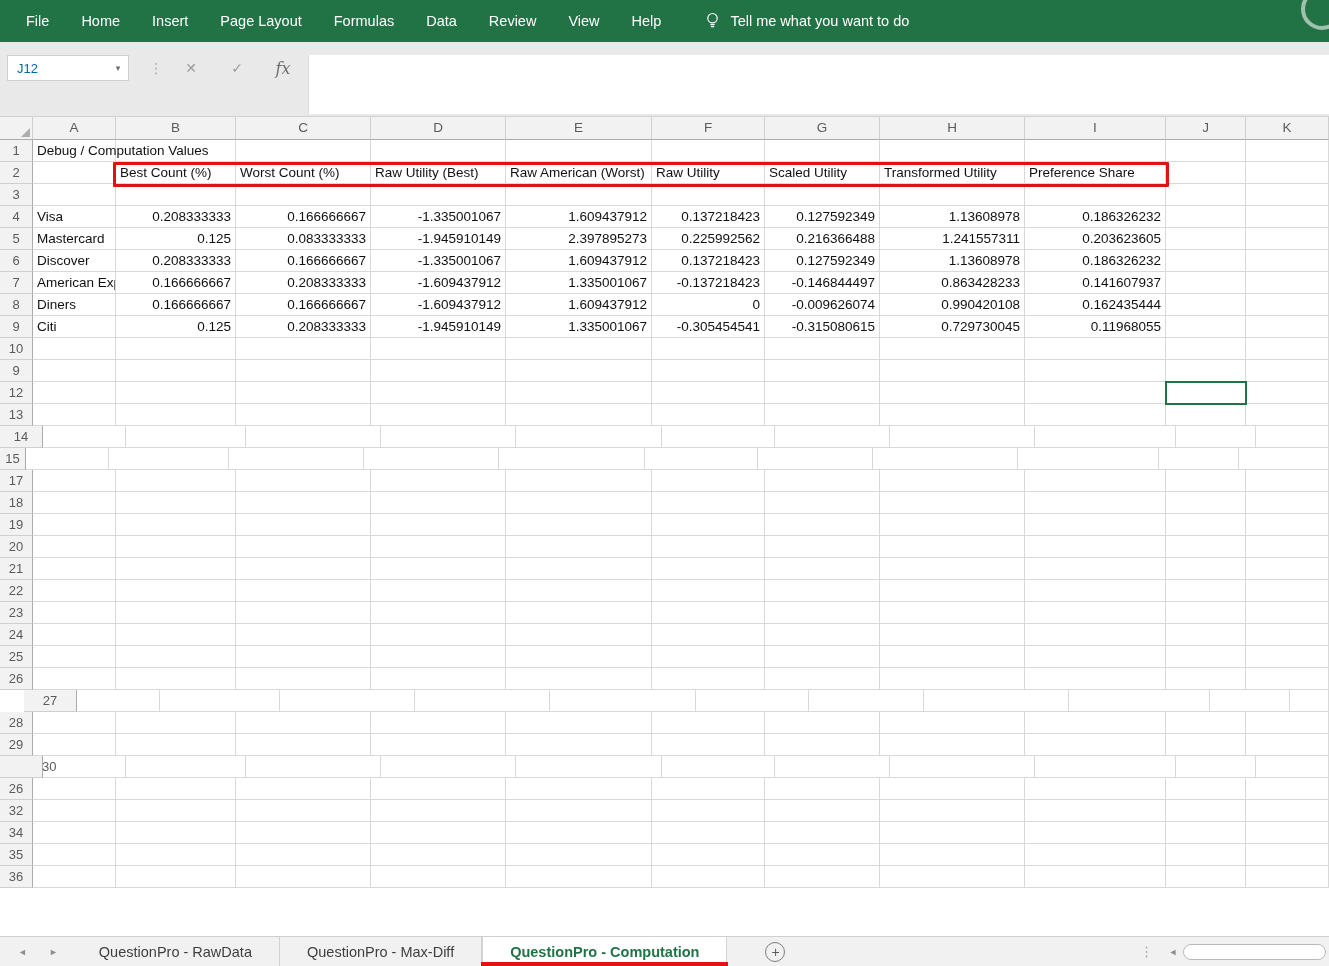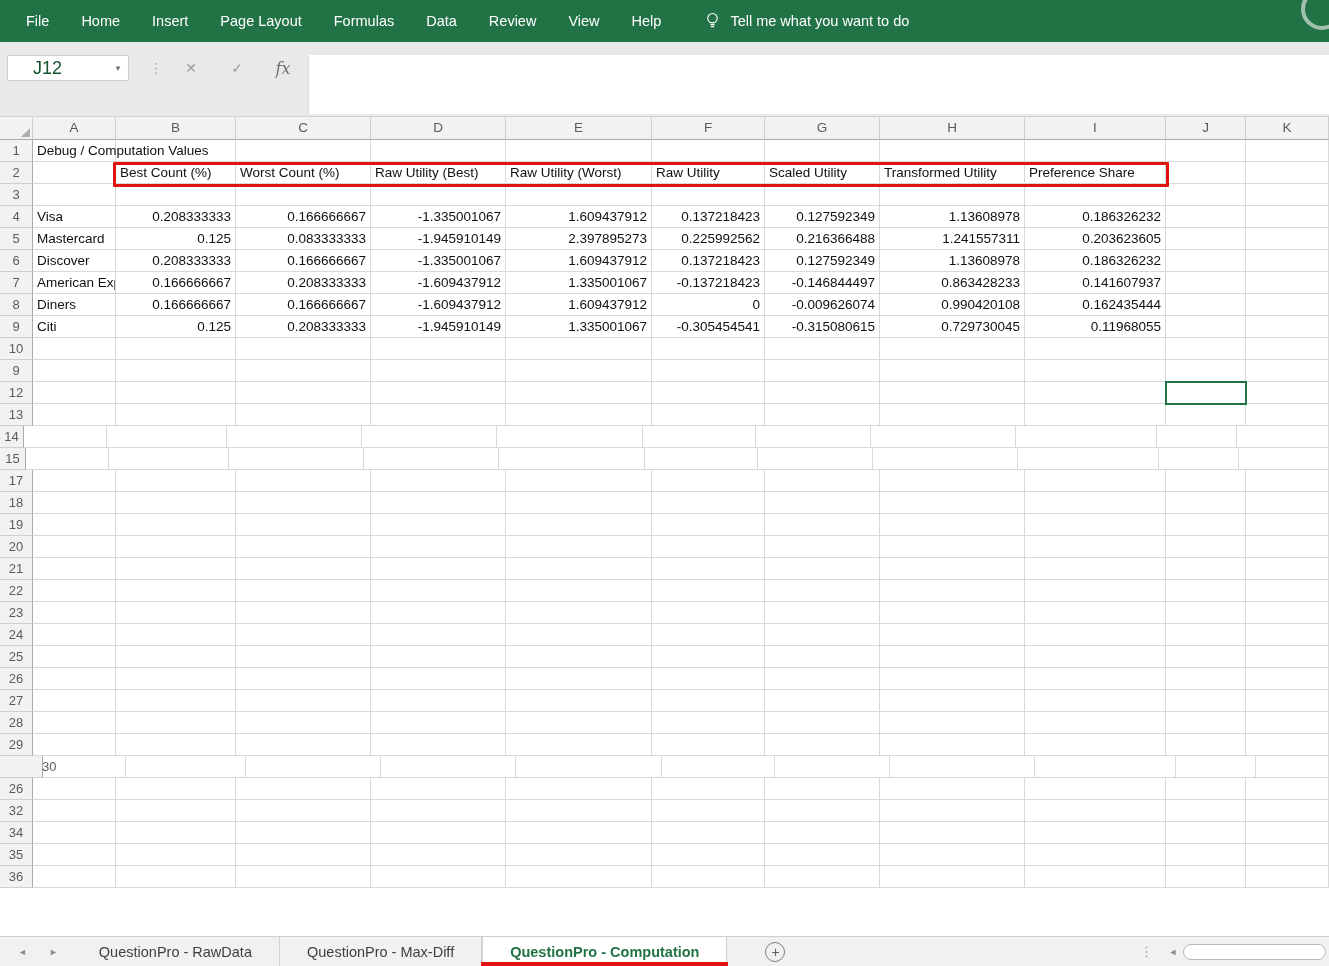--- a/index.html
+++ b/index.html
@@ -10,21 +10,21 @@
   
   .ribbon{position:relative;height:42px;background:#217346;display:flex;align-items:center;padding-left:10px;flex-shrink:0;overflow:hidden}
   .menu{display:flex;align-items:center;height:100%}
   .menu-item{color:#fff;font-size:14.5px;padding:0 16px;line-height:42px;white-space:nowrap;cursor:default}
   .tellme{display:flex;align-items:center;margin-left:28px;color:#fff;font-size:14.5px;gap:10px;white-space:nowrap}
   .corner-ring{position:absolute;top:-12px;right:-14px;width:42px;height:42px;border-radius:50%;border:4px solid rgba(230,234,231,0.65)}
 
   
   .fbar{position:relative;height:75px;background:#e9e9e9;border-bottom:1px solid #d2d2d2;flex-shrink:0}
   .name-box{position:absolute;left:7px;top:13px;width:122px;height:26px;background:#fff;border:1px solid #cfcfcf;display:flex;align-items:center}
-  .name-box .val{flex:1;padding-left:25px;font-size:18px;color:#14532d}
+  .name-box .val{flex:1;padding-left:9px;font-size:13px;color:#0369a1}
   .name-box .caret{width:20px;text-align:center;color:#6d6d6d;font-size:9px}
   .fbar-dots{position:absolute;left:149px;top:13px;height:26px;line-height:26px;color:#a9a9a9;font-size:14px;letter-spacing:1px}
   .fbar-btns{position:absolute;left:168px;top:13px;height:26px;display:flex;align-items:center}
   .fbtn{width:46px;text-align:center;font-size:14px;color:#9b9b9b}
   .fbtn.fx{font-family:"DejaVu Serif",serif;font-style:italic;font-size:16px;color:#6e6e6e}
   .formula-input{position:absolute;left:308px;right:0;top:13px;bottom:2px;background:#fff;border-left:1px solid #dedede;font-size:13px;padding:4px 8px;color:#222}
 
   
   .grid{position:relative;flex:1;background:#fff;overflow:hidden}
   .grid-row{display:flex;height:22px}
@@ -130,21 +130,21 @@
         <div class="cell" style="width: 141px;"></div>
         <div class="cell" style="width: 80px;"></div>
         <div class="cell" style="width: 84px; flex: 1 1 0%;"></div>
       </div>
       <div class="grid-row">
         <div class="rhcell" style="width: 33px;">2</div>
         <div class="cell" style="width: 83px;"></div>
         <div class="cell label" style="width: 120px;">Best Count (%)</div>
         <div class="cell label" style="width: 135px;">Worst Count (%)</div>
         <div class="cell label" style="width: 135px;">Raw Utility (Best)</div>
-        <div class="cell label" style="width: 146px;">Raw Utility (Worst)</div>
+        <div class="cell label" style="width: 146px;">Raw American (Worst)</div>
         <div class="cell label" style="width: 113px;">Raw Utility</div>
         <div class="cell label" style="width: 115px;">Scaled Utility</div>
         <div class="cell label" style="width: 145px;">Transformed Utility</div>
         <div class="cell label" style="width: 141px;">Preference Share</div>
         <div class="cell" style="width: 80px;"></div>
         <div class="cell" style="width: 84px; flex: 1 1 0%;"></div>
       </div>
       <div class="grid-row">
         <div class="rhcell" style="width: 33px;">3</div>
         <div class="cell" style="width: 83px;"></div>
@@ -293,21 +293,21 @@
         <div class="cell" style="width: 135px;"></div>
         <div class="cell" style="width: 146px;"></div>
         <div class="cell" style="width: 113px;"></div>
         <div class="cell" style="width: 115px;"></div>
         <div class="cell" style="width: 145px;"></div>
         <div class="cell" style="width: 141px;"></div>
         <div class="cell" style="width: 80px;"></div>
         <div class="cell" style="width: 84px; flex: 1 1 0%;"></div>
       </div>
       <div class="grid-row">
-        <div class="rhcell" style="width: 24px;">14</div>
+        <div class="rhcell" style="width: 43px;">14</div>
         <div class="cell" style="width: 83px;"></div>
         <div class="cell" style="width: 120px;"></div>
         <div class="cell" style="width: 135px;"></div>
         <div class="cell" style="width: 135px;"></div>
         <div class="cell" style="width: 146px;"></div>
         <div class="cell" style="width: 113px;"></div>
         <div class="cell" style="width: 115px;"></div>
         <div class="cell" style="width: 145px;"></div>
         <div class="cell" style="width: 141px;"></div>
         <div class="cell" style="width: 80px;"></div>
@@ -461,21 +461,21 @@
         <div class="cell" style="width: 135px;"></div>
         <div class="cell" style="width: 146px;"></div>
         <div class="cell" style="width: 113px;"></div>
         <div class="cell" style="width: 115px;"></div>
         <div class="cell" style="width: 145px;"></div>
         <div class="cell" style="width: 141px;"></div>
         <div class="cell" style="width: 80px;"></div>
         <div class="cell" style="width: 84px; flex: 1 1 0%;"></div>
       </div>
       <div class="grid-row">
-        <div class="rhcell" style="width: 33px;">27</div>
+        <div class="rhcell" style="width: 53px; margin-left: 24px;">27</div>
         <div class="cell" style="width: 83px;"></div>
         <div class="cell" style="width: 120px;"></div>
         <div class="cell" style="width: 135px;"></div>
         <div class="cell" style="width: 135px;"></div>
         <div class="cell" style="width: 146px;"></div>
         <div class="cell" style="width: 113px;"></div>
         <div class="cell" style="width: 115px;"></div>
         <div class="cell" style="width: 145px;"></div>
         <div class="cell" style="width: 141px;"></div>
         <div class="cell" style="width: 80px;"></div>

